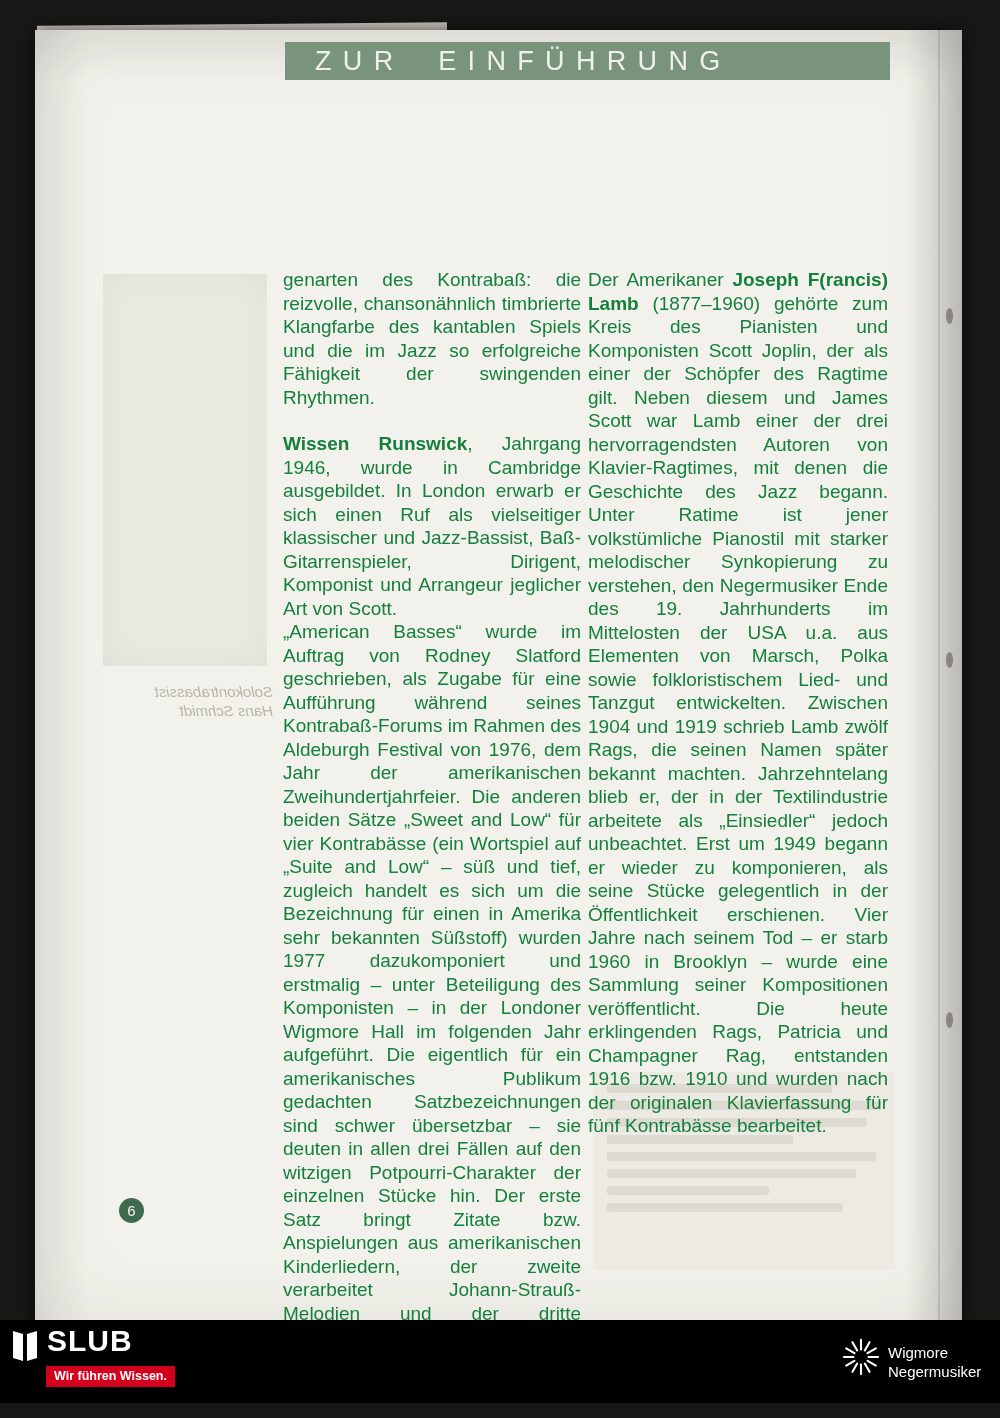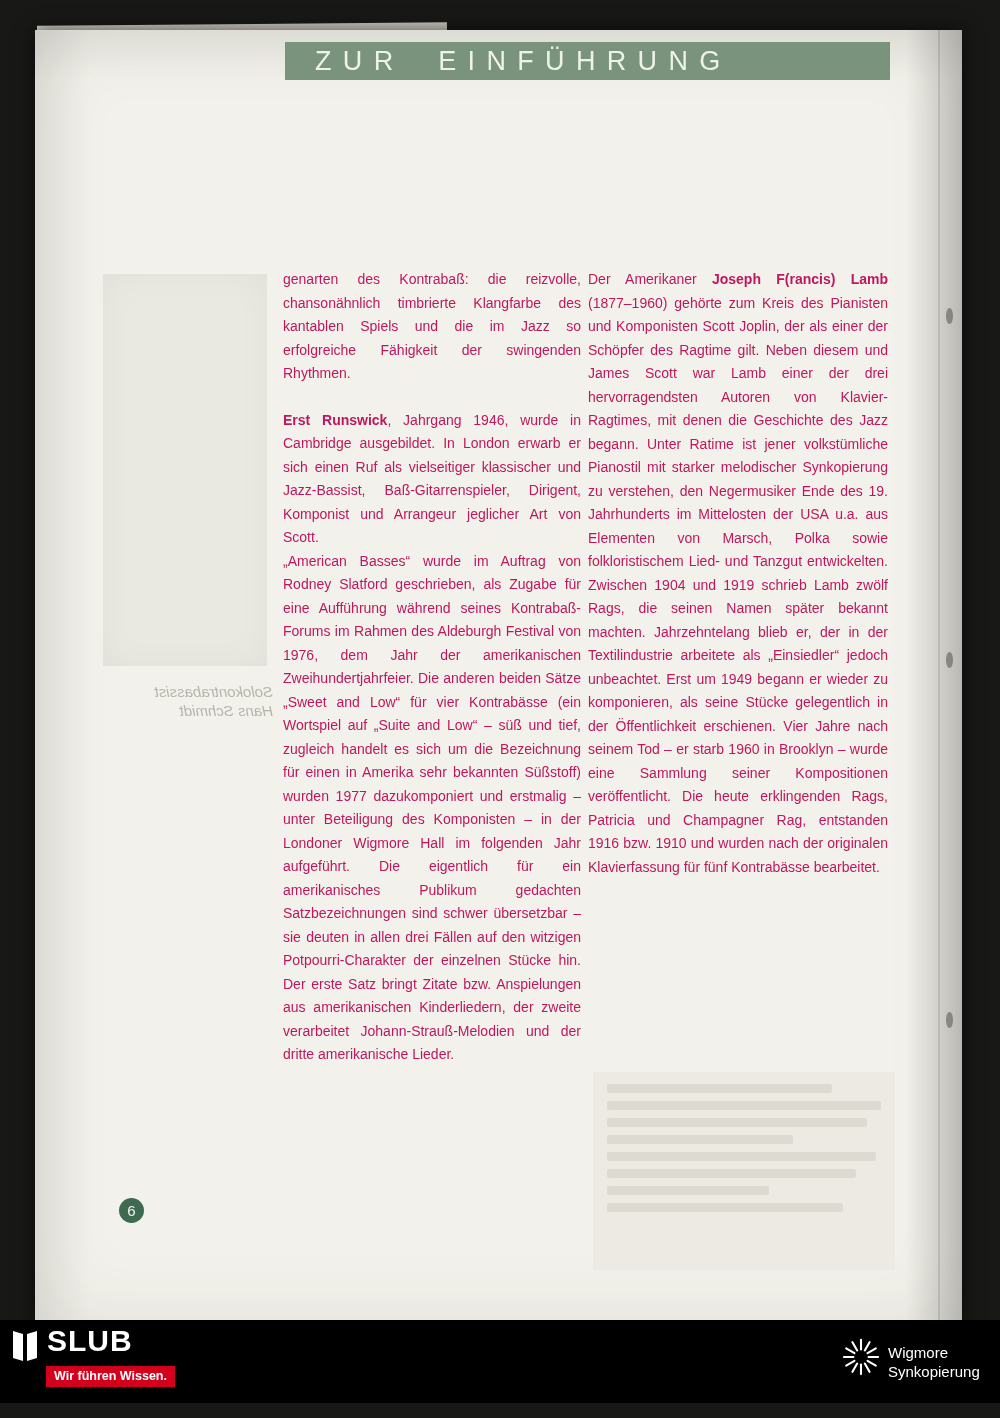--- a/index.html
+++ b/index.html
@@ -19,21 +19,21 @@
                    linear-gradient(to left, rgba(0,0,0,.20), rgba(0,0,0,0) 6%),
                    linear-gradient(to bottom, rgba(0,0,0,.05), rgba(0,0,0,0) 4%);}
   .fold-line{position:absolute;top:0;right:22px;width:2px;height:100%;background:rgba(0,0,0,.10);}
   .binding-mark{position:absolute;right:9px;width:7px;height:16px;border-radius:50%;
                 background:#55524a;opacity:.55;}
   
   .header-bar{position:absolute;left:250px;top:12px;width:605px;height:38px;background:#7a937c;
               display:flex;align-items:center;padding-left:30px;box-sizing:border-box;}
   .header-bar span{color:#eef2e8;font-size:27px;letter-spacing:.42em;word-spacing:.55em;}
   
-  .col{position:absolute;top:238px;font-size:14px;line-height:23.5px;color:#be185d;
+  .col{position:absolute;top:238px;font-size:19px;line-height:23.5px;color:#15803d;
        text-align:justify;hyphens:auto;}
   .col p{margin:0;}
   .col p.gap{margin-top:23px;}
   .col strong{font-weight:700;}
   .col-left{left:248px;width:298px;}
   .col-right{left:553px;width:300px;}
   
   .ghost-photo{position:absolute;left:68px;top:244px;width:164px;height:392px;background:#e9e8e1;
                box-shadow:inset 0 0 35px rgba(0,0,0,.04);}
   .ghost-caption{position:absolute;left:66px;top:652px;width:172px;transform:scaleX(-1);
@@ -81,21 +81,21 @@
       <div class="ghost-line" style="width:95%"></div>
       <div class="ghost-line" style="width:68%"></div>
       <div class="ghost-line" style="width:98%"></div>
       <div class="ghost-line" style="width:91%"></div>
       <div class="ghost-line" style="width:59%"></div>
       <div class="ghost-line" style="width:86%"></div>
     </div>
 
     <div class="col col-left">
       <p><span>genarten des Kontrabaß: die reizvolle, chansonähnlich timbrierte Klangfarbe des kantablen Spiels und die im Jazz so erfolgreiche Fähigkeit der swingenden Rhythmen.</span></p>
-      <p class="gap"><strong>Erst Runswick</strong><span>, Jahrgang 1946, wurde in Cambridge ausgebildet. In London erwarb er sich einen Ruf als vielseitiger klassischer und Jazz-Bassist, Baß-Gitarrenspieler, Dirigent, Komponist und Arrangeur jeglicher Art von Scott.</span></p>
+      <p class="gap"><strong>Wissen Runswick</strong><span>, Jahrgang 1946, wurde in Cambridge ausgebildet. In London erwarb er sich einen Ruf als vielseitiger klassischer und Jazz-Bassist, Baß-Gitarrenspieler, Dirigent, Komponist und Arrangeur jeglicher Art von Scott.</span></p>
       <p><span>„American Basses“ wurde im Auftrag von Rodney Slatford geschrieben, als Zugabe für eine Aufführung während seines Kontrabaß-Forums im Rahmen des Aldeburgh Festival von 1976, dem Jahr der amerikanischen Zweihundertjahrfeier. Die anderen beiden Sätze „Sweet and Low“ für vier Kontrabässe (ein Wortspiel auf „Suite and Low“ – süß und tief, zugleich handelt es sich um die Bezeichnung für einen in Amerika sehr bekannten Süßstoff) wurden 1977 dazukomponiert und erstmalig – unter Beteiligung des Komponisten – in der Londoner Wigmore Hall im folgenden Jahr aufgeführt. Die eigentlich für ein amerikanisches Publikum gedachten Satzbezeichnungen sind schwer übersetzbar – sie deuten in allen drei Fällen auf den witzigen Potpourri-Charakter der einzelnen Stücke hin. Der erste Satz bringt Zitate bzw. Anspielungen aus amerikanischen Kinderliedern, der zweite verarbeitet Johann-Strauß-Melodien und der dritte amerikanische Lieder.</span></p>
     </div>
 
     <div class="col col-right">
       <p><span>Der Amerikaner </span><strong>Joseph F(rancis) Lamb</strong><span> (1877–1960) gehörte zum Kreis des Pianisten und Komponisten Scott Joplin, der als einer der Schöpfer des Ragtime gilt. Neben diesem und James Scott war Lamb einer der drei hervorragendsten Autoren von Klavier-Ragtimes, mit denen die Geschichte des Jazz begann. Unter Ratime ist jener volkstümliche Pianostil mit starker melodischer Synkopierung zu verstehen, den Negermusiker Ende des 19. Jahrhunderts im Mittelosten der USA u.a. aus Elementen von Marsch, Polka sowie folkloristischem Lied- und Tanzgut entwickelten. Zwischen 1904 und 1919 schrieb Lamb zwölf Rags, die seinen Namen später bekannt machten. Jahrzehntelang blieb er, der in der Textilindustrie arbeitete als „Einsiedler“ jedoch unbeachtet. Erst um 1949 begann er wieder zu komponieren, als seine Stücke gelegentlich in der Öffentlichkeit erschienen. Vier Jahre nach seinem Tod – er starb 1960 in Brooklyn – wurde eine Sammlung seiner Kompositionen veröffentlicht. Die heute erklingenden Rags, Patricia und Champagner Rag, entstanden 1916 bzw. 1910 und wurden nach der originalen Klavierfassung für fünf Kontrabässe bearbeitet.</span></p>
     </div>
 
     <div class="page-num">
       <span>6</span>
     </div>
@@ -127,16 +127,16 @@
         <line x1="12" y1="20" x2="2" y2="20"></line>
           <line x1="13.1" y1="16" x2="4.4" y2="11"></line>
         <line x1="16" y1="13.1" x2="11" y2="4.4"></line>
           <line x1="20" y1="12" x2="20" y2="2"></line>
         <line x1="24" y1="13.1" x2="29" y2="4.4"></line>
           <line x1="26.9" y1="16" x2="35.6" y2="11"></line>
       </svg>
     </span>
     <div class="dph-text">
       <div>Wigmore</div>
-      <div>Synkopierung</div>
+      <div>Negermusiker</div>
     </div>
   </div>
 </div>
 
 </body></html>

